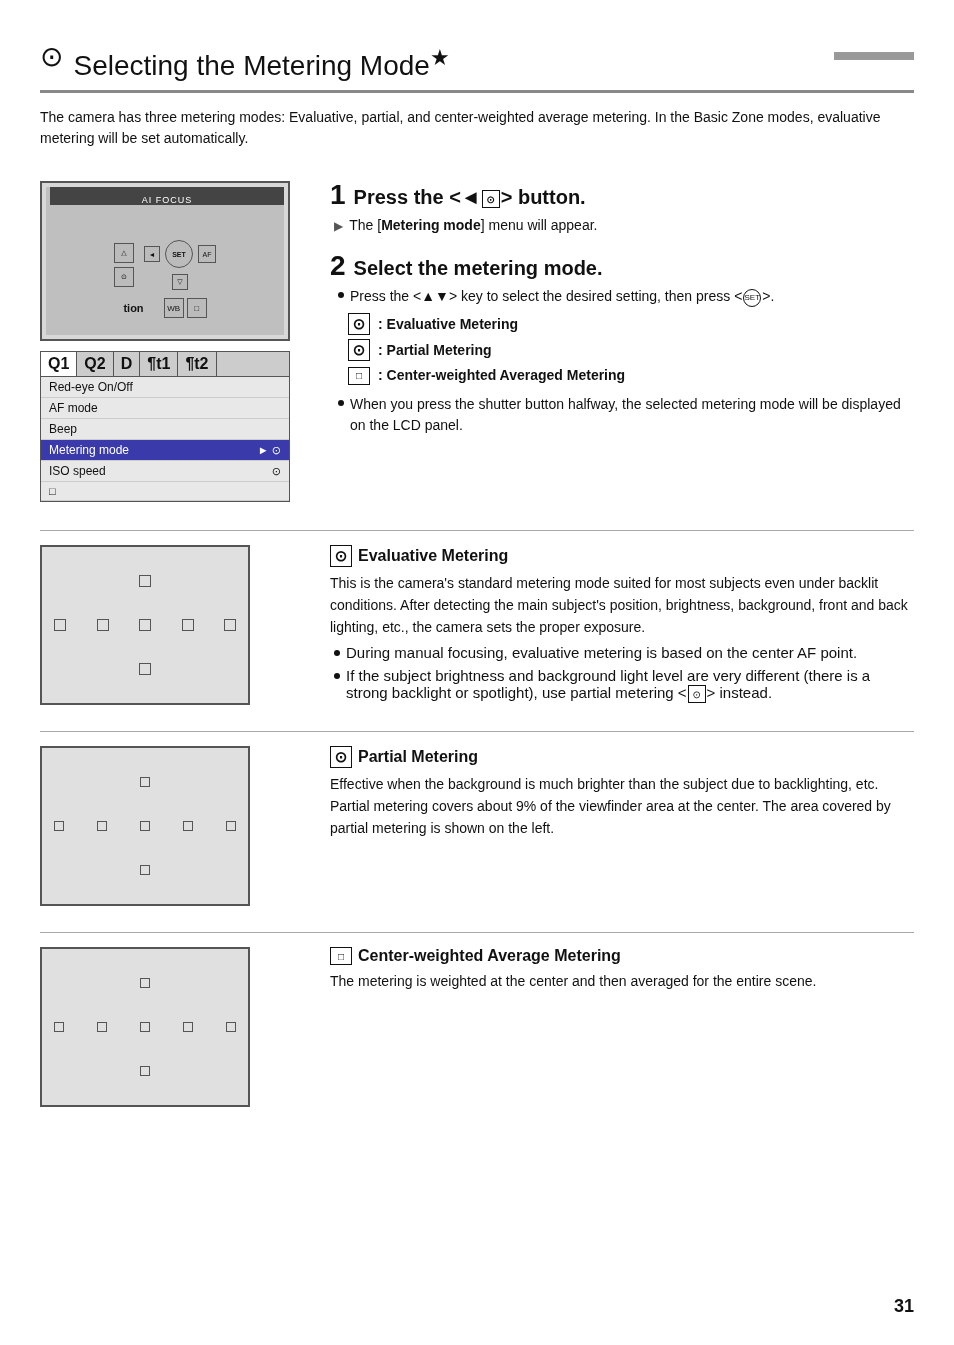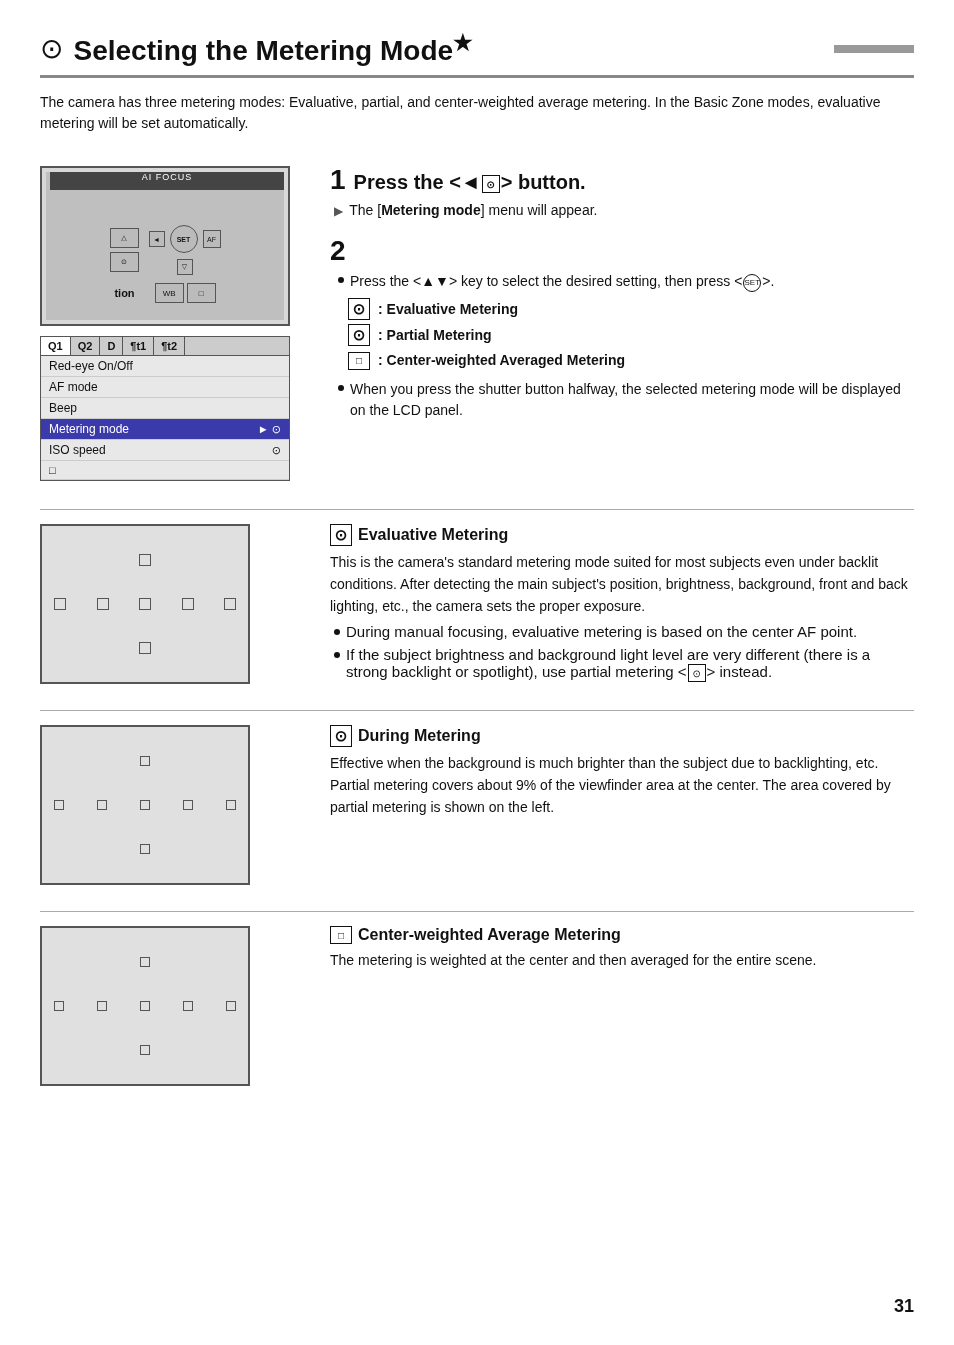--- a/index.html
+++ b/index.html
@@ -21,22 +21,23 @@
       margin-bottom: 14px;
       border-bottom: 3px solid #888;
       padding-bottom: 8px;
     }
     .page-title-icon {
       font-size: 28px;
       margin-right: 10px;
     }
     .page-title {
       font-size: 28px;
-      font-weight: bold;
+      font-weight: normal;
       flex: 1;
+      margin-top: 15px;
     }
     .page-title-bar {
       width: 80px;
       height: 8px;
       background: #999;
       margin-left: 16px;
     }
 
     
     .intro-text {
@@ -78,37 +79,37 @@
       flex-direction: column;
       align-items: center;
       justify-content: center;
     }
     .cs-top-bar {
       position: absolute;
       top: 0; left: 4px; right: 0;
       height: 18px;
       background: #444;
       display: flex;
-      align-items: flex-start;
+      align-items: flex-end;
       justify-content: center;
       color: #fff;
       font-size: 9px;
       letter-spacing: 1px;
     }
     .cs-body {
       position: absolute;
       top: 18px; left: 0; right: 0; bottom: 0;
       display: flex;
       flex-direction: column;
       align-items: center;
       justify-content: center;
       gap: 8px;
     }
     .cs-icon-sq {
-      width: 29px; height: 20px;
+      width: 20px; height: 20px;
       border: 1.5px solid #555;
       background: #bbb;
       display: flex; align-items: center; justify-content: center;
       font-size: 7px;
     }
     .cs-set-btn {
       width: 28px; height: 28px;
       border-radius: 50%;
       border: 1.5px solid #555;
       background: #bbb;
@@ -126,21 +127,21 @@
       background: #e8e8e8;
       margin-bottom: 10px;
     }
     .menu-tabs {
       display: flex;
       border-bottom: 1.5px solid #555;
       background: #ccc;
     }
     .menu-tab {
       padding: 3px 7px;
-      font-size: 11px;
+      font-size: 16px;
       font-weight: bold;
       border-right: 1px solid #555;
       text-align: center;
     }
     .menu-tab.active {
       background: #fff;
     }
     .menu-item {
       padding: 3px 8px;
       font-size: 12px;
@@ -400,20 +401,21 @@
         <div class="arrow-item">
           <span class="arrow">▶</span>
           <span>The [<strong>Metering mode</strong>] menu will appear.</span>
         </div>
       </div>
     </div>
 
     <div class="step">
       <div class="step-header">
         <span class="step-number">2</span>
+        <span class="step-title">Select the metering mode.</span>
       </div>
       <div class="step-body">
         <div class="bullet-item">
           <span class="bullet-dot"></span>
           <span>
             Press the &lt;▲▼&gt; key to select the desired setting, then press &lt;<span class="inline-btn" style="font-size:8px;">SET</span>&gt;.
           </span>
         </div>
 
         <div class="metering-option">
@@ -501,21 +503,21 @@
         </div>
         <div style="display:flex;justify-content:center;width:100%;">
           <div style="width:10px;height:10px;border:1.5px solid #555;"></div>
         </div>
       </div>
     </div>
   </div>
   <div class="lower-right">
     <div class="section-heading">
       <span class="section-icon">⊙</span>
-      <span>During Metering</span>
+      <span>Partial Metering</span>
     </div>
     <p class="section-body">Effective when the background is much brighter than the subject due to backlighting, etc. Partial metering covers about 9% of the viewfinder area at the center. The area covered by partial metering is shown on the left.</p>
   </div>
 </div>
 
 <hr class="divider-line">
 
 <div class="lower-section">
   <div class="lower-left">
 

